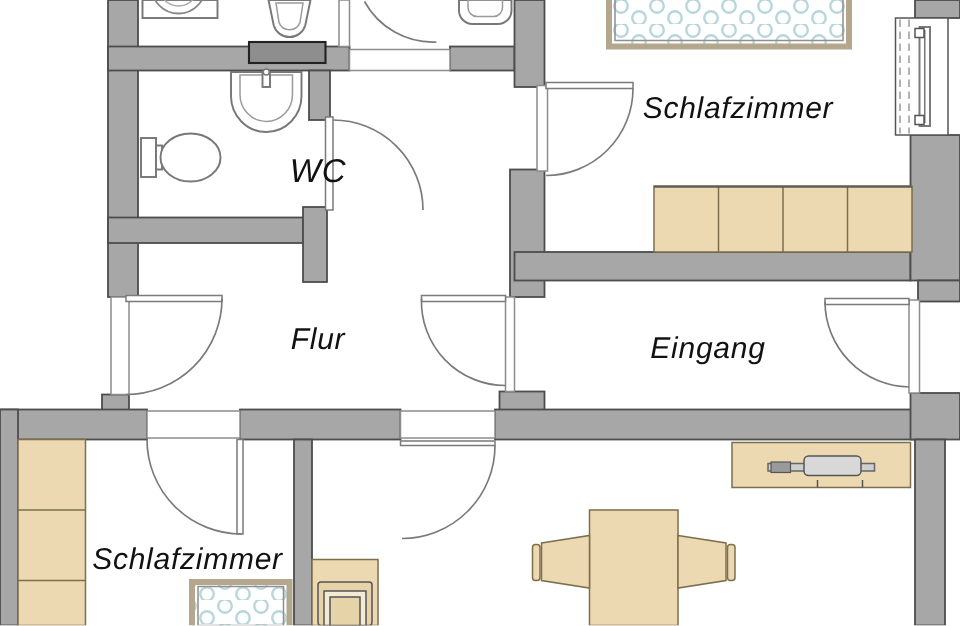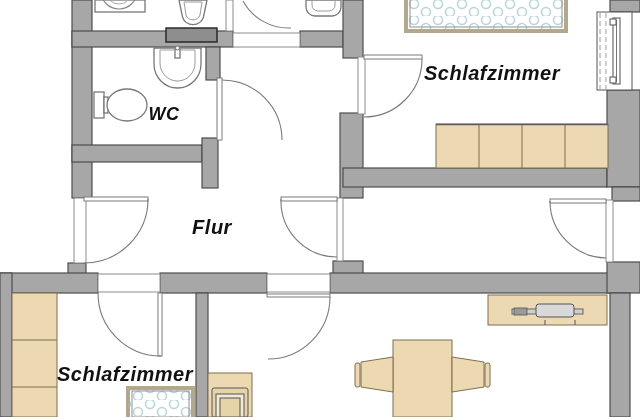--- a/index.html
+++ b/index.html
@@ -1,30 +1,29 @@
 <!DOCTYPE html>
 <html style="--bg: #ffffff; --wall: #a7a7a7; --wall-outline: #4d4d4d; --furniture: #ecd9b1; --furniture-outline: #7d6f4e; --bed-dot: #b7d6dc; --label: #111111;"><head>
 <meta charset="utf-8">
 <style>
   html,body{margin:0;padding:0;background:#fff;}
   .plan{
     position:relative;width:640px;height:417px;
     background:var(--bg,#ffffff);
     font-family:"Liberation Sans",sans-serif;
     overflow:hidden;
-    font-weight:bold;
   }
   .plan svg{position:absolute;left:0;top:0;}
   .room-label{
     position:absolute;transform:translate(-50%,-50%);
     font-style:italic;color:var(--label,#111111);
     white-space:nowrap;letter-spacing:.5px;
   }
   .lbl-20{font-size:20px;}
-  .lbl-22{font-size:18px;}
+  .lbl-22{font-size:22px;margin-left:48px;}
   .wall{fill:var(--wall,#a7a7a7);stroke:var(--wall-outline,#4d4d4d);stroke-width:1.2;}
   .opening{fill:#ffffff;stroke:#8c8c8c;stroke-width:1;}
   .door-arc{fill:none;stroke:#7a7a7a;stroke-width:1.1;}
   .leaf{fill:#ffffff;stroke:#7a7a7a;stroke-width:1;}
   .fixture{fill:#ffffff;stroke:#787878;stroke-width:1.3;}
   .fixture-inner{fill:none;stroke:#9a9a9a;stroke-width:1;}
   .furn{fill:var(--furniture,#ecd9b1);stroke:var(--furniture-outline,#7d6f4e);stroke-width:1;}
   .furn-line{stroke:var(--furniture-outline,#7d6f4e);stroke-width:1;}
   .bedframe{fill:url(#dots);stroke:#b3a88e;stroke-width:4;}
   .bedinner{fill:none;stroke:#8f8f8f;stroke-width:1;}
@@ -188,14 +187,15 @@
     <g>
       <rect class="fixture" x="94" y="92" width="10" height="26"></rect>
       <rect class="fixture" x="104" y="97" width="4" height="16"></rect>
       <ellipse class="fixture" cx="127" cy="105" rx="20" ry="16"></ellipse>
     </g>
   </svg>
 
   <div class="room-label lbl-20" style="left:492px;top:73px;">Schlafzimmer</div>
   <div class="room-label lbl-22" style="left:164px;top:114px;">WC</div>
   <div class="room-label lbl-20" style="left:212px;top:227px;text-align:center;">Flur</div>
+  <div class="room-label lbl-20" style="left:472px;top:233px;">Eingang</div>
   <div class="room-label lbl-20" style="left:125px;top:374px;">Schlafzimmer</div>
 </div>
 
 </body></html>

